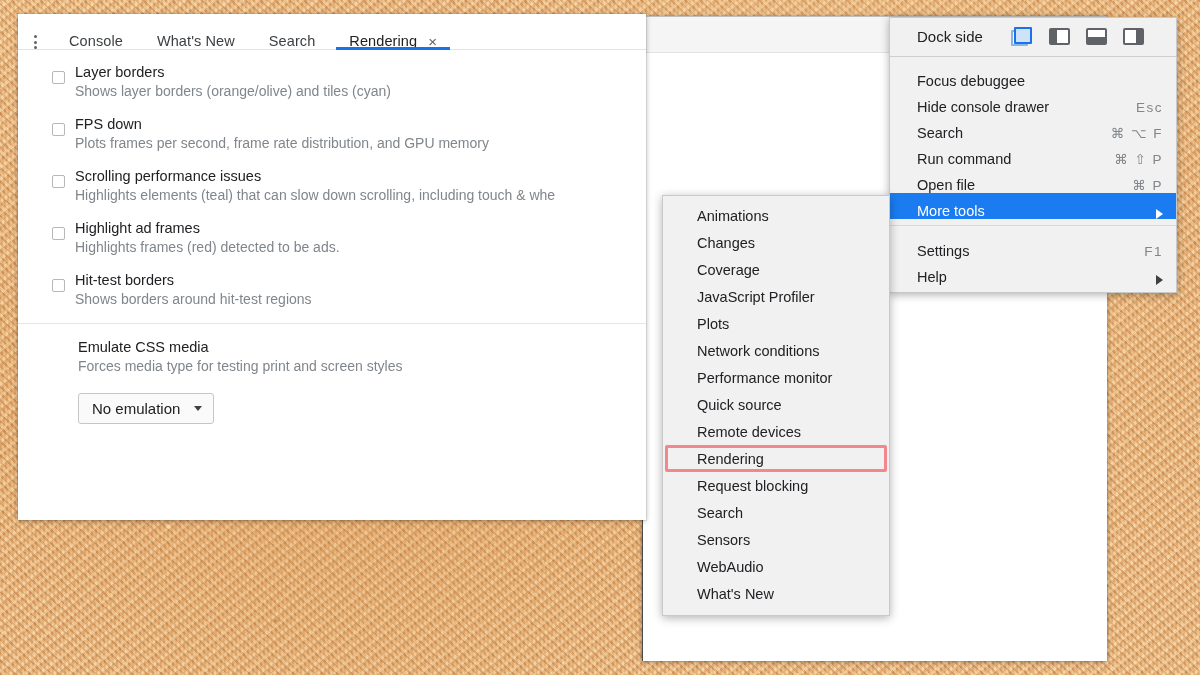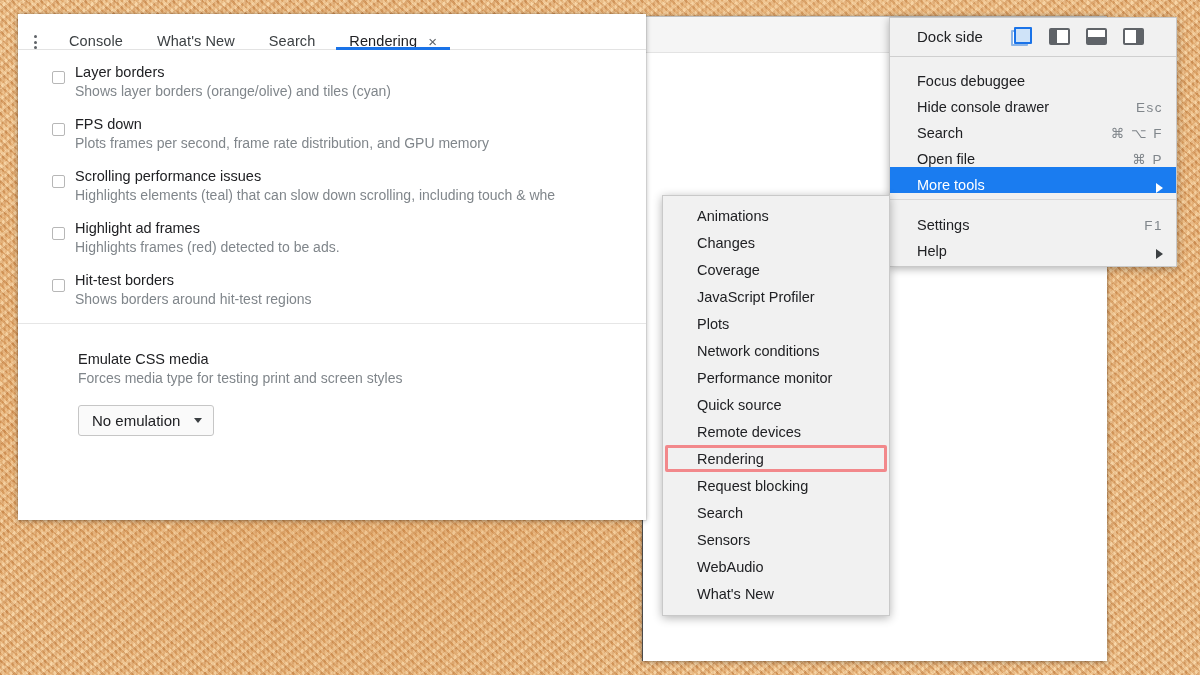--- a/index.html
+++ b/index.html
@@ -156,21 +156,21 @@
     white-space: nowrap;
   }
 
   .drawer-divider {
     height: 1px;
     background: #e6e6e6;
     margin: 7px 0 0 0;
   }
 
   #emulate-block { padding: 14px 0 0 60px; }
-  #emulate-block .check-title { margin-bottom: 0; margin-top: 12px; }
+  #emulate-block .check-title { margin-bottom: 0; }
   #media-select {
     margin-top: 17px;
     display: inline-flex;
     align-items: center;
     gap: 14px;
     border: 1px solid #c6c6c6;
     border-radius: 3px;
     background: #fafafa;
     padding: 6px 11px 6px 13px;
     font-size: 15px;
@@ -435,20 +435,24 @@
     </div>
     <div class="menu-item">
       <span class="mi-label">Hide console drawer</span>
       <span class="mi-accel">Esc</span>
     </div>
     <div class="menu-item">
       <span class="mi-label">Search</span>
       <span class="mi-accel">⌘ ⌥ F</span>
     </div>
     <div class="menu-item">
+      <span class="mi-label">Run command</span>
+      <span class="mi-accel">⌘ ⇧ P</span>
+    </div>
+    <div class="menu-item">
       <span class="mi-label">Open file</span>
       <span class="mi-accel">⌘ P</span>
     </div>
     <div class="menu-item selected">
       <span class="mi-label">More tools</span>
       <span class="mi-arrow"></span>
     </div>
   </div>
 
   <div class="menu-sep"></div>

